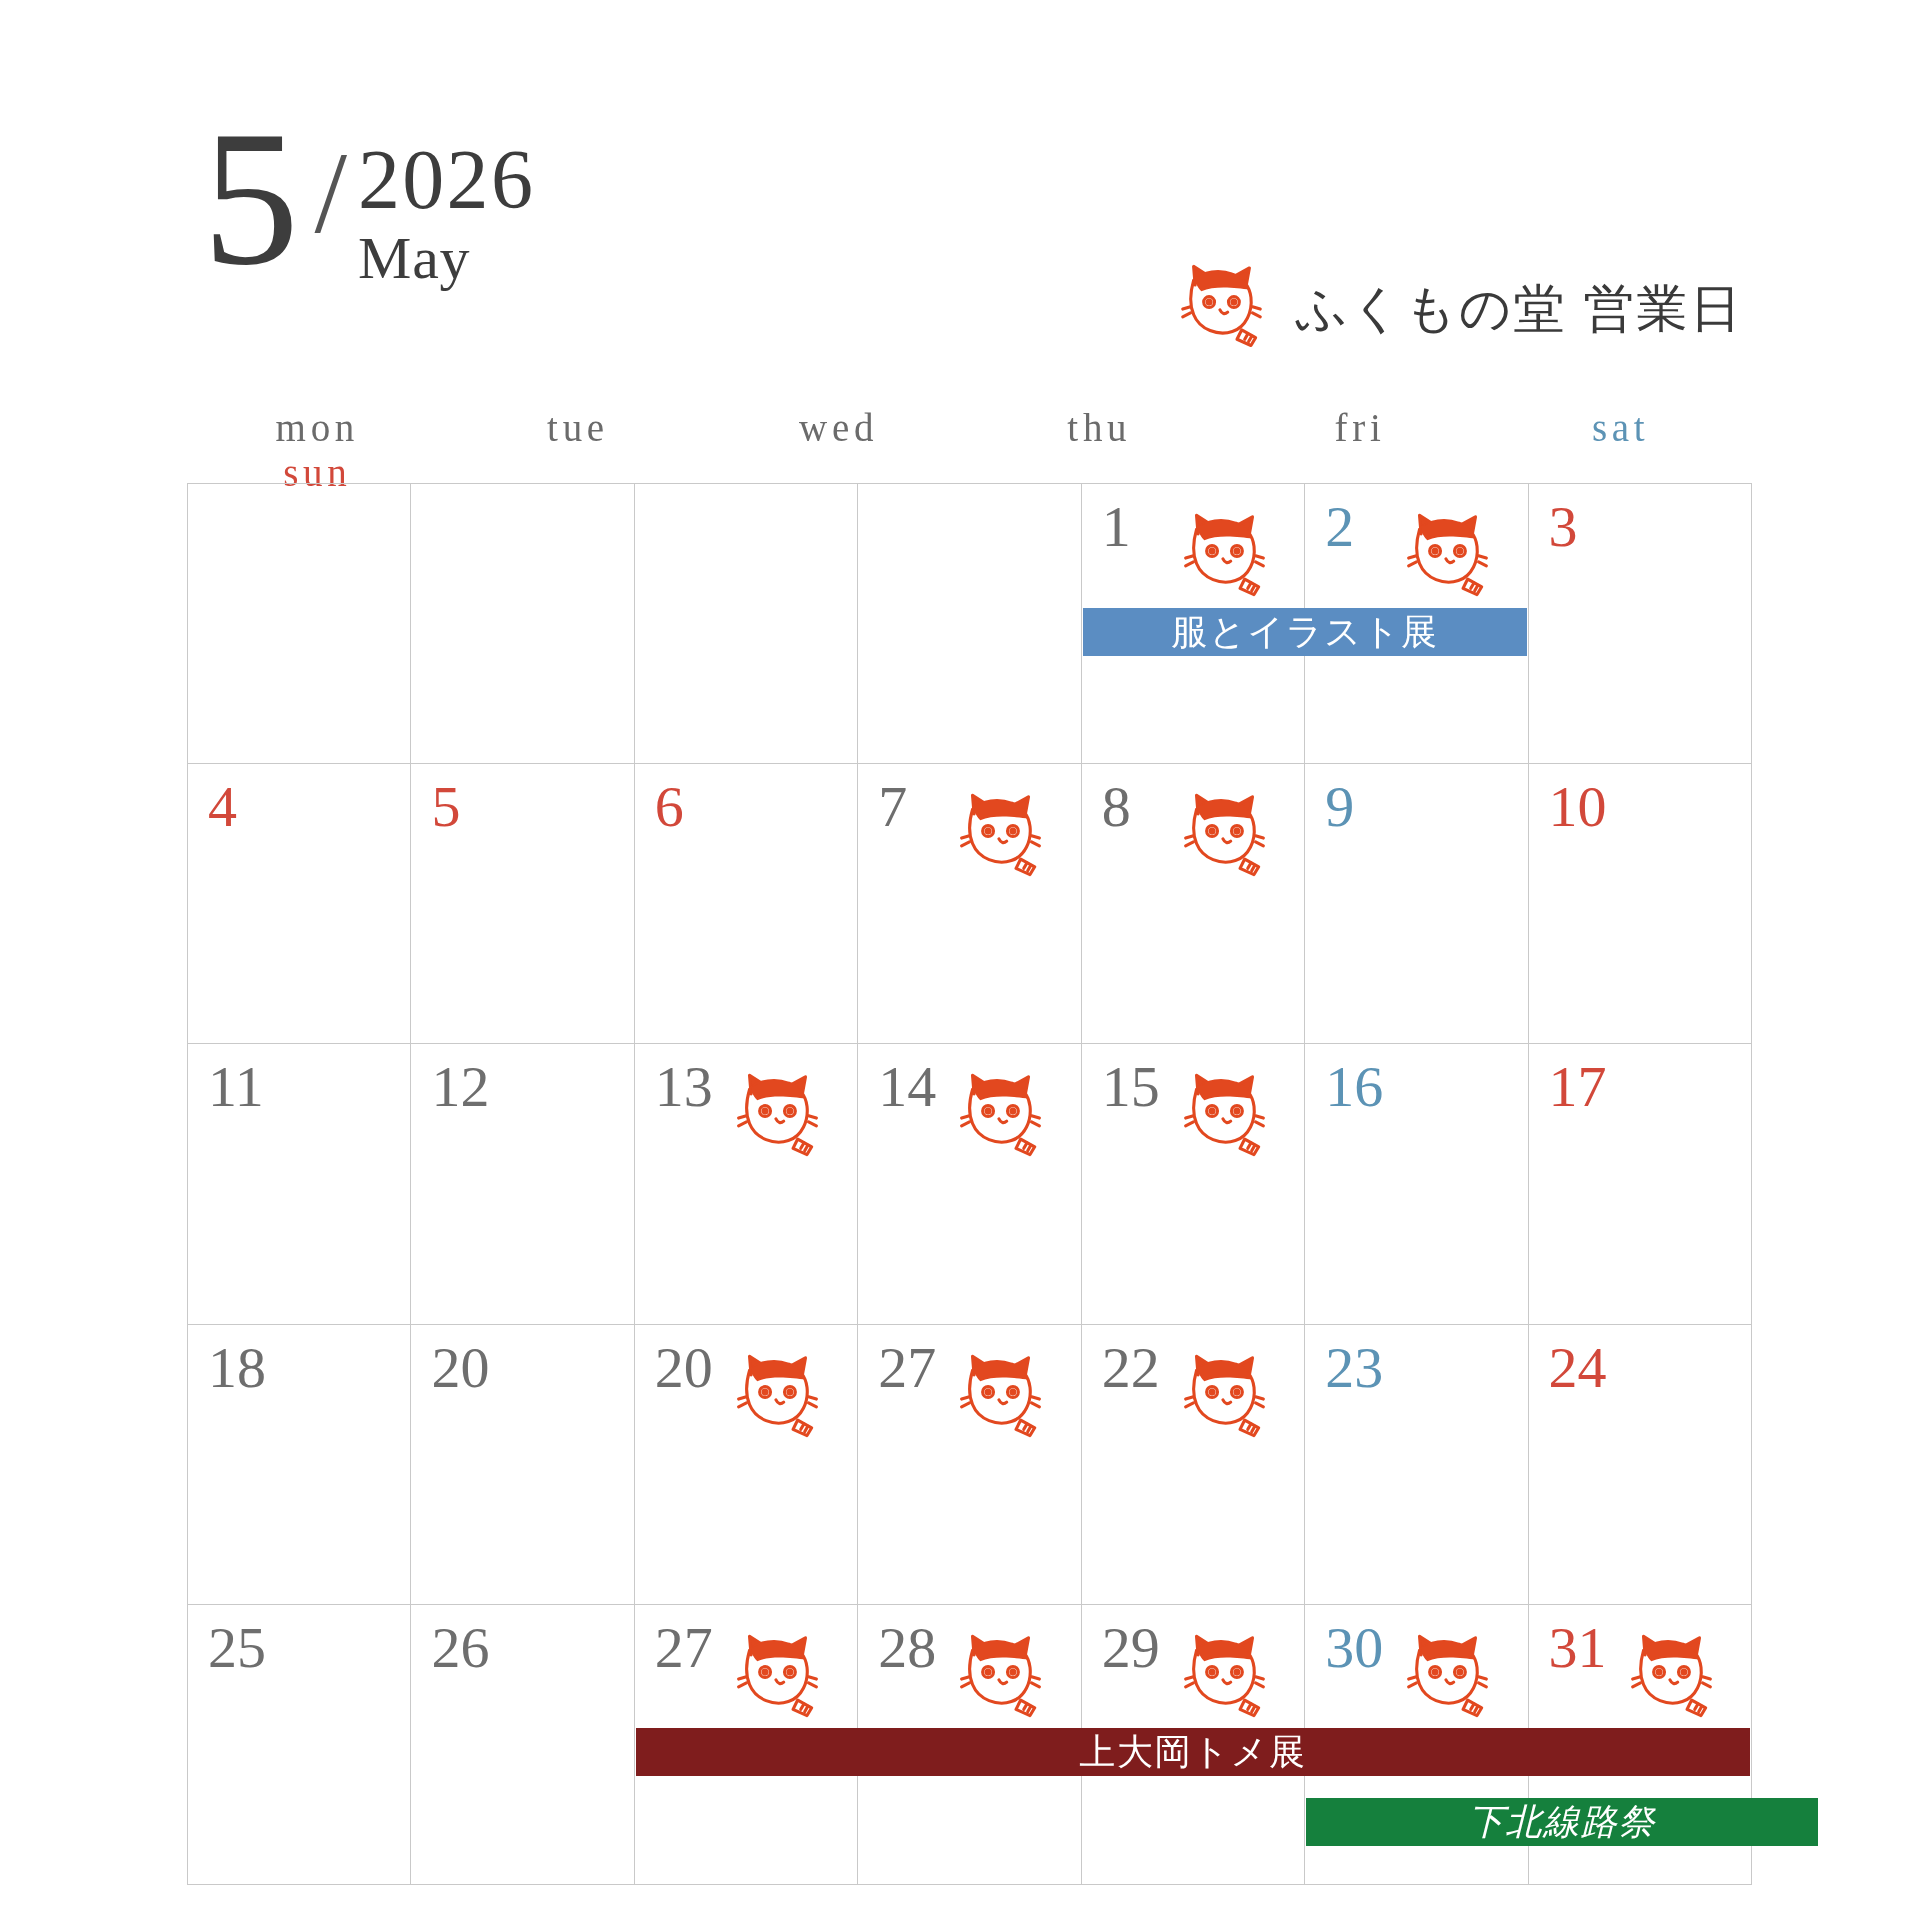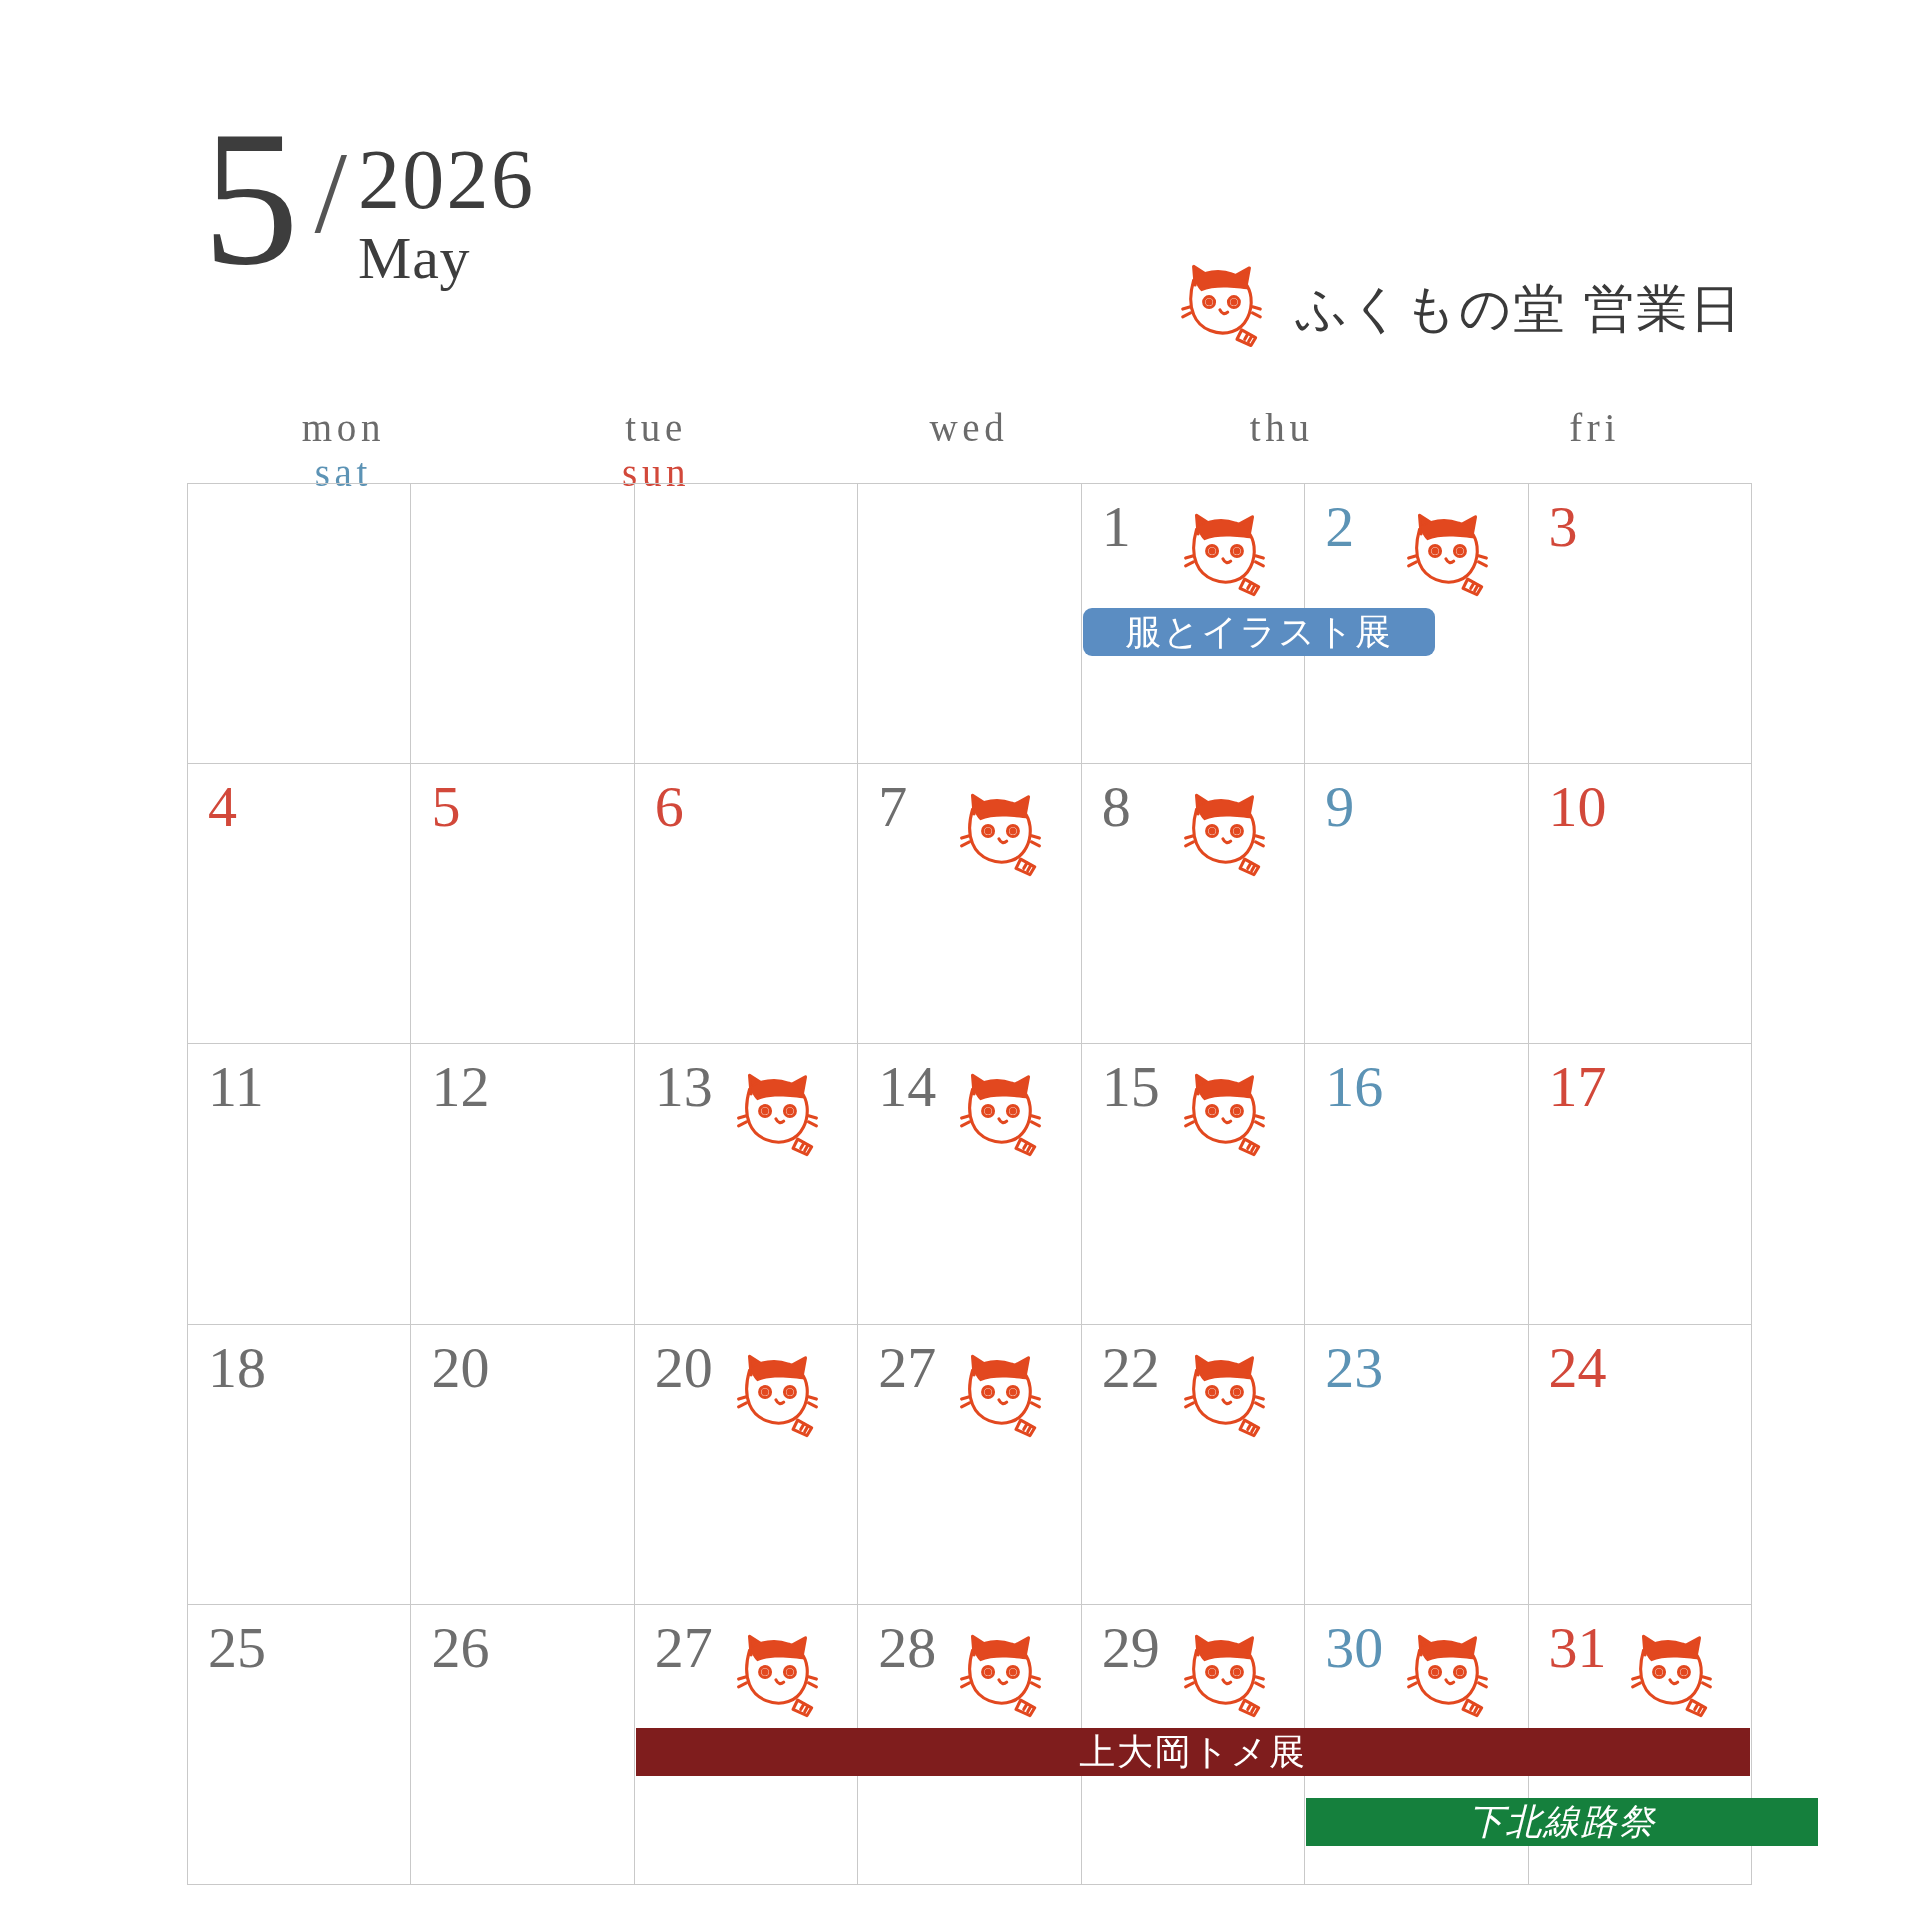--- a/index.html
+++ b/index.html
@@ -81,21 +81,21 @@
     white-space: nowrap;
   }
 
   
   .weekdays {
     position: absolute;
     left: 187px;
     top: 405px;
     width: 1564px;
     display: grid;
-    grid-template-columns: repeat(5, 1fr);
+    grid-template-columns: repeat(6, 1fr);
   }
   .weekday {
     text-align: center;
     font-family: "Liberation Serif", serif;
     font-size: 39px;
     letter-spacing: 4.7px;
     color: #6b6b6b;
   }
   .weekday.sat { color: #5c93b5; }
   .weekday.sun { color: #d2483a; }
@@ -543,21 +543,21 @@
               <path d="M58 68 q4 8 10 3"></path>
               <path d="M20 64 l-10 3 M20 72 l-10 5 M100 64 l10 3 M100 72 l10 5"></path>
               <path d="M86 94 l18 10 l-6 10 l-18 -8 Z"></path>
               <path d="M94 99 l-4 7 M99 102 l-4 7"></path>
             </g>
           </svg></div>
       </div>
     </div>
 
   <div class="events" id="events">
-      <div class="event-bar" style="left: 896px; width: 352px; top: 125px; height: 48px; background: rgb(91, 141, 194); border-radius: 9px;">
+      <div class="event-bar" style="left: 896px; width: 444px; top: 125px; height: 48px; background: rgb(91, 141, 194);">
         <span>服とイラスト展</span>
       </div>
       <div class="event-bar" style="left: 449px; width: 1114px; top: 1245px; height: 48px; background: #7f1d1d;">
         <span>上大岡トメ展</span>
       </div>
       <div class="event-bar" style="left: 1119px; width: 512px; top: 1315px; height: 48px; background: #15803d; font-style: italic;">
         <span>下北線路祭</span>
       </div>
     </div>
 

